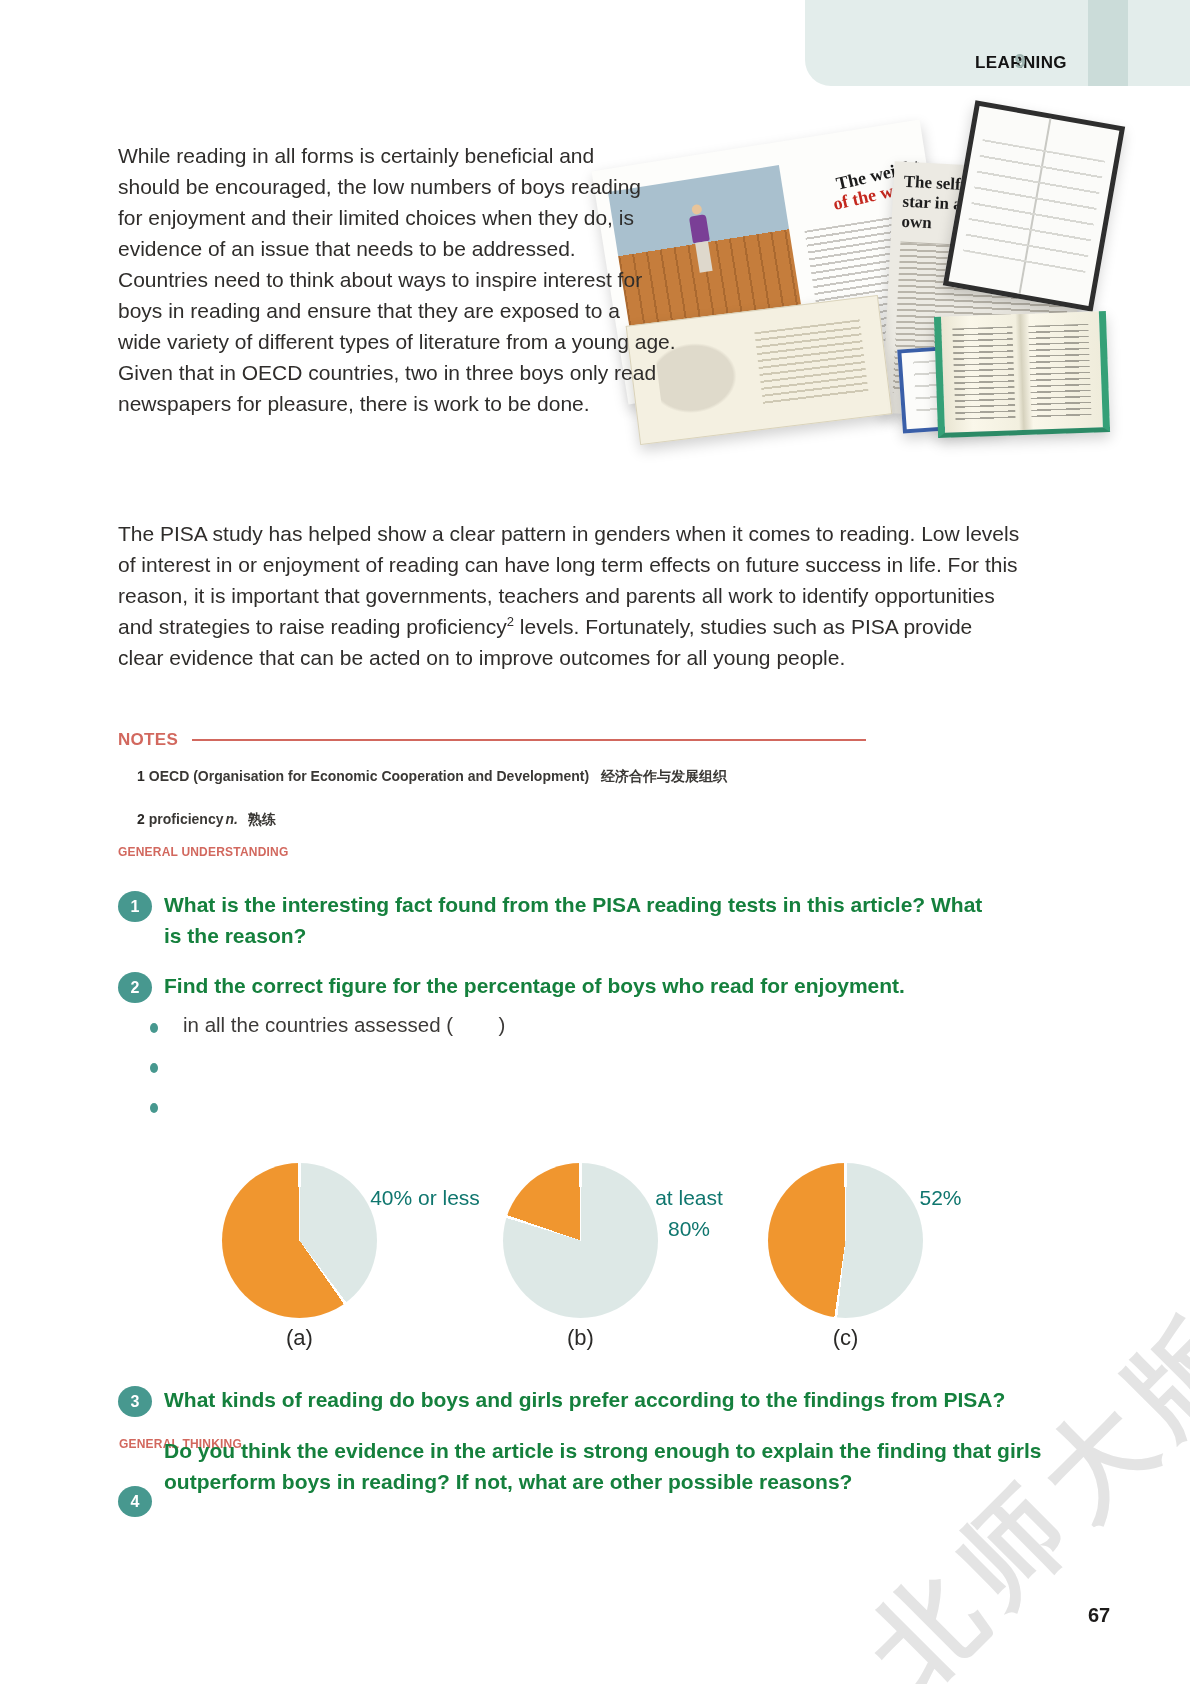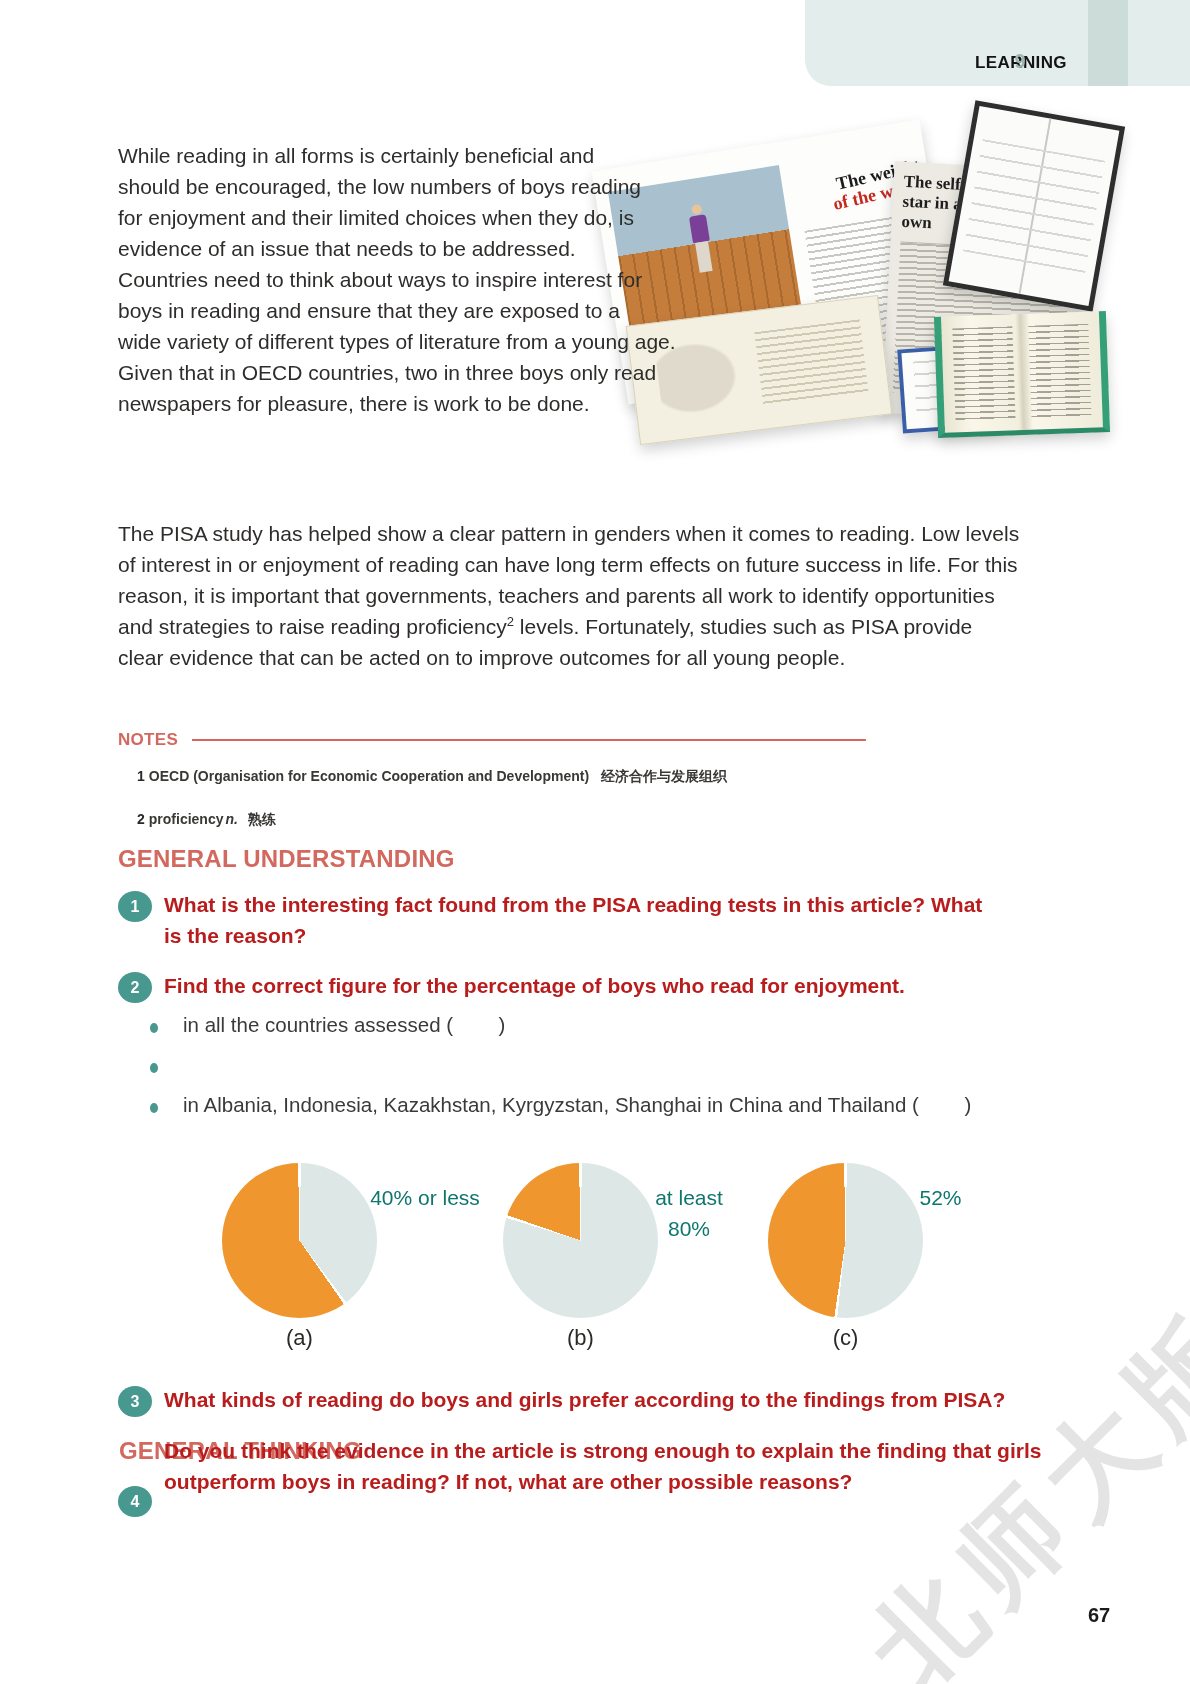--- a/index.html
+++ b/index.html
@@ -80,24 +80,24 @@
   
   .notes-head{position:absolute;left:118px;top:730px;width:748px;display:flex;align-items:center;gap:14px;}
   .notes-title{font-size:17px;font-weight:bold;color:#d2685e;letter-spacing:.3px;}
   .notes-rule{flex:1;height:2px;background:#d2685e;}
   .note-row{position:absolute;left:137px;font-size:14px;color:#3a3835;font-weight:bold;}
   .note-row b{margin-right:4px;color:#2b2927;}
   .note-pos{margin:0 2px;color:#3a3835;}
   .note-zh{margin-left:8px;}
 
   
-  .sec-head{position:absolute;left:118px;font-size:24px;font-weight:bold;color:#d2685e;letter-spacing:.2px;}
+  .sec-head{position:absolute;left:118px;font-size:12px;font-weight:bold;color:#d2685e;letter-spacing:.2px;}
   .badge{position:absolute;width:34px;height:31px;border-radius:50%;background:#47988f;
          color:#fff;font-size:16px;font-weight:bold;text-align:center;line-height:31px;}
-  .qtext{position:absolute;font-size:21px;line-height:30.5px;font-weight:bold;color:#b91c1c;}
+  .qtext{position:absolute;font-size:21px;line-height:30.5px;font-weight:bold;color:#15803d;}
   .opt-dot{position:absolute;width:8px;height:10px;border-radius:50%;background:#47988f;}
   .opt{position:absolute;left:183px;font-size:20.5px;color:#3c3a38;white-space:pre-wrap;}
 
   
   .pie{position:absolute;top:1163px;width:155px;height:155px;border-radius:50%;}
   .pie-cap{position:absolute;top:1182px;font-size:21px;line-height:31px;color:#0f766e;text-align:center;}
   .pie-letter{position:absolute;top:1325px;width:155px;text-align:center;font-size:22px;color:#2b2a28;}
 
   .page-num{position:absolute;left:1088px;top:1604px;font-size:20px;font-weight:bold;color:#1d1b1a;}
 </style>
@@ -164,21 +164,20 @@
   <span class="badge" style="left:118px;top:891px;">1</span>
   <div class="qtext" style="left:164px;top:890px;width:832px;">What is the interesting fact found from the PISA reading tests in this article? What is the reason?</div>
 
   <span class="badge" style="left:118px;top:972px;">2</span>
   <div class="qtext" style="left:164px;top:971px;width:860px;">Find the correct figure for the percentage of boys who read for enjoyment.</div>
 
   <span class="opt-dot" style="left:150px;top:1023px;"></span>
   <div class="opt" style="top:1013px;width:850px;">in all the countries assessed (        )</div>
   <span class="opt-dot" style="left:150px;top:1063px;"></span>
   <span class="opt-dot" style="left:150px;top:1103px;"></span>
-  <div class="opt" style="top:1093px;width:860px;">in Albania, Indonesia, Kazakhstan, Kyrgyzstan, Shanghai in China and Thailand (        )</div>
 
   <div class="pie" style="left: 222px; background: conic-gradient(rgb(255, 255, 255) 0deg, rgb(255, 255, 255) 0.3%, rgb(221, 232, 230) 0.3%, rgb(221, 232, 230) 39.7%, rgb(255, 255, 255) 39.7%, rgb(255, 255, 255) 40.3%, rgb(240, 150, 47) 40.3%, rgb(240, 150, 47) 99.7%, rgb(255, 255, 255) 99.7%, rgb(255, 255, 255) 100%);"></div>
   <div class="pie-cap" style="left:365px;width:120px;">40% or less</div>
   <div class="pie-letter" style="left:222px;">(a)</div>
 
   <div class="pie" style="left: 503px; background: conic-gradient(rgb(255, 255, 255) 0deg, rgb(255, 255, 255) 0.3%, rgb(221, 232, 230) 0.3%, rgb(221, 232, 230) 79.7%, rgb(255, 255, 255) 79.7%, rgb(255, 255, 255) 80.3%, rgb(240, 150, 47) 80.3%, rgb(240, 150, 47) 99.7%, rgb(255, 255, 255) 99.7%, rgb(255, 255, 255) 100%);"></div>
   <div class="pie-cap" style="left:634px;width:110px;">at least 80%</div>
   <div class="pie-letter" style="left:503px;">(b)</div>
 
   <div class="pie" style="left: 768px; background: conic-gradient(rgb(255, 255, 255) 0deg, rgb(255, 255, 255) 0.3%, rgb(221, 232, 230) 0.3%, rgb(221, 232, 230) 51.7%, rgb(255, 255, 255) 51.7%, rgb(255, 255, 255) 52.3%, rgb(240, 150, 47) 52.3%, rgb(240, 150, 47) 99.7%, rgb(255, 255, 255) 99.7%, rgb(255, 255, 255) 100%);"></div>

